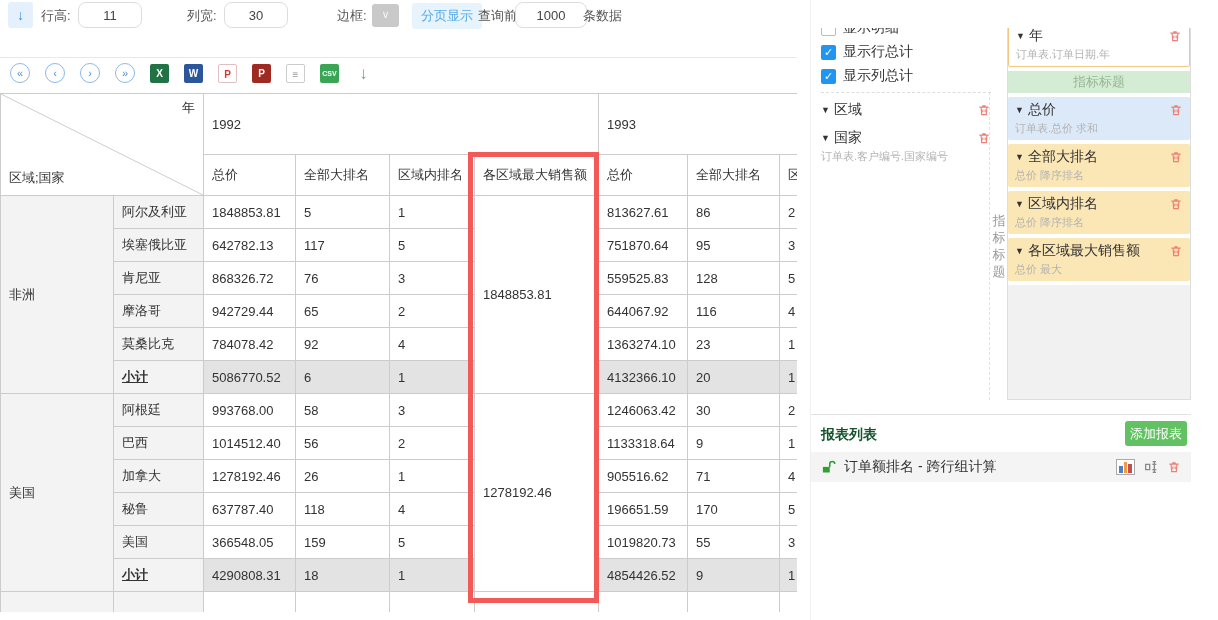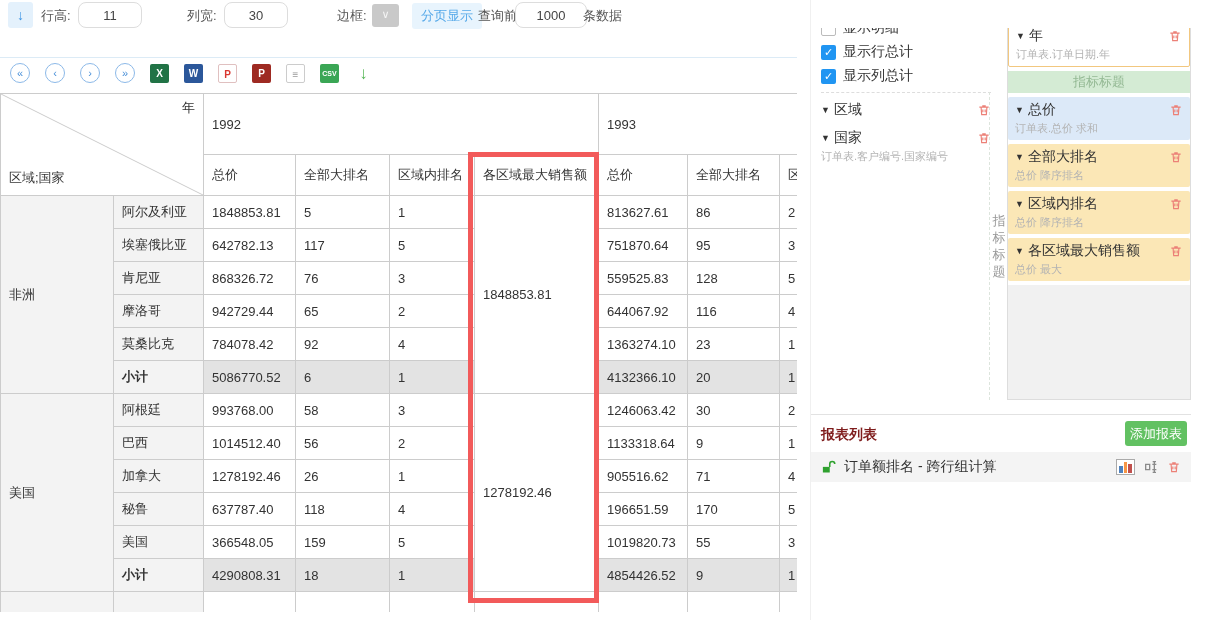--- a/index.html
+++ b/index.html
@@ -42,21 +42,21 @@
   thead tr:first-child th { height:61px; }
   thead tr:last-child th { height:41px; }
   tbody td { height:33px; }
   th { background:#fff; color:#333; }
   .corner { position:relative; padding:0; }
   .corner .cy { position:absolute; top:5px; right:8px; font-size:13px; }
   .corner .cl { position:absolute; bottom:8px; left:8px; font-size:13px; }
   .corner svg { position:absolute; inset:0; width:100%; height:100%; }
   .hgrey { background:#f3f3f3; }
   .sub  { background:#e3e3e3; }
-  .subl { background:#f3f3f3; font-weight:bold; }
+  .subl { background:#f3f3f3; font-weight:bold;text-decoration:underline; }
   .maxcell { background:#fff; }
   
   #redbox { position:absolute; left:468px; top:152px; width:131px; height:451px;
     border:5px solid #f25a5a; pointer-events:none; z-index:5; }
 
   
   #panel { position:absolute; left:810px; top:0; width:382px; height:620px; border-left:1px solid #f0f0f0; }
   #optwrap { position:absolute; left:10px; top:28px; width:168px; height:60px; overflow:hidden; }
   #optinner { position:relative; top:-12px; }
   .optrow { height:24px; display:flex; align-items:center; gap:7px; font-size:14px; color:#333; cursor:pointer; }
@@ -80,21 +80,21 @@
   .fbox .frow { display:flex; align-items:center; font-size:14px; color:#333; }
   .fbox .frow .cap { flex:1; white-space:nowrap; overflow:hidden; }
   .b-col { background:#fff; border:1px solid #f2c77f; }
   .b-blue { background:#dce9f8; }
   .b-yel { background:#fbe7b6; }
   .greenbar { background:#d4ebd4; color:#94b994; text-align:center; font-size:13px;
     height:22px; line-height:22px; margin-bottom:4px; }
   .filler { flex:1; background:#f1f1f1; }
 
   #pdivider { position:absolute; left:0; top:414px; width:380px; border-top:1px solid #e2e2e2; }
-  #rlist-title { position:absolute; left:10px; top:426px; font-size:14px; font-weight:bold; color:#7f1d1d; }
+  #rlist-title { position:absolute; left:10px; top:426px; font-size:14px; font-weight:bold; color:#14532d; }
   #add-btn { position:absolute; left:314px; top:421px; width:62px; height:25px; background:#62c162;
     color:#fff; font-size:13px; text-align:center; line-height:25px; border-radius:3px; cursor:pointer; }
   #reportrow { position:absolute; left:0; top:452px; width:380px; height:30px; background:#f4f4f4;
     display:flex; align-items:center; gap:8px; padding:0 10px; }
   #reportrow .rname { flex:1; font-size:14px; color:#333; }
   .chart-ic { width:19px; height:16px; border:1px solid #aaa; background:#fff; display:flex;
     align-items:flex-end; gap:1px; padding:1px 2px; cursor:pointer; }
   .chart-ic i { display:block; width:4px; }
   .chart-ic .c1 { height:7px; background:#4f81bd; }
   .chart-ic .c2 { height:11px; background:#f79646; }

